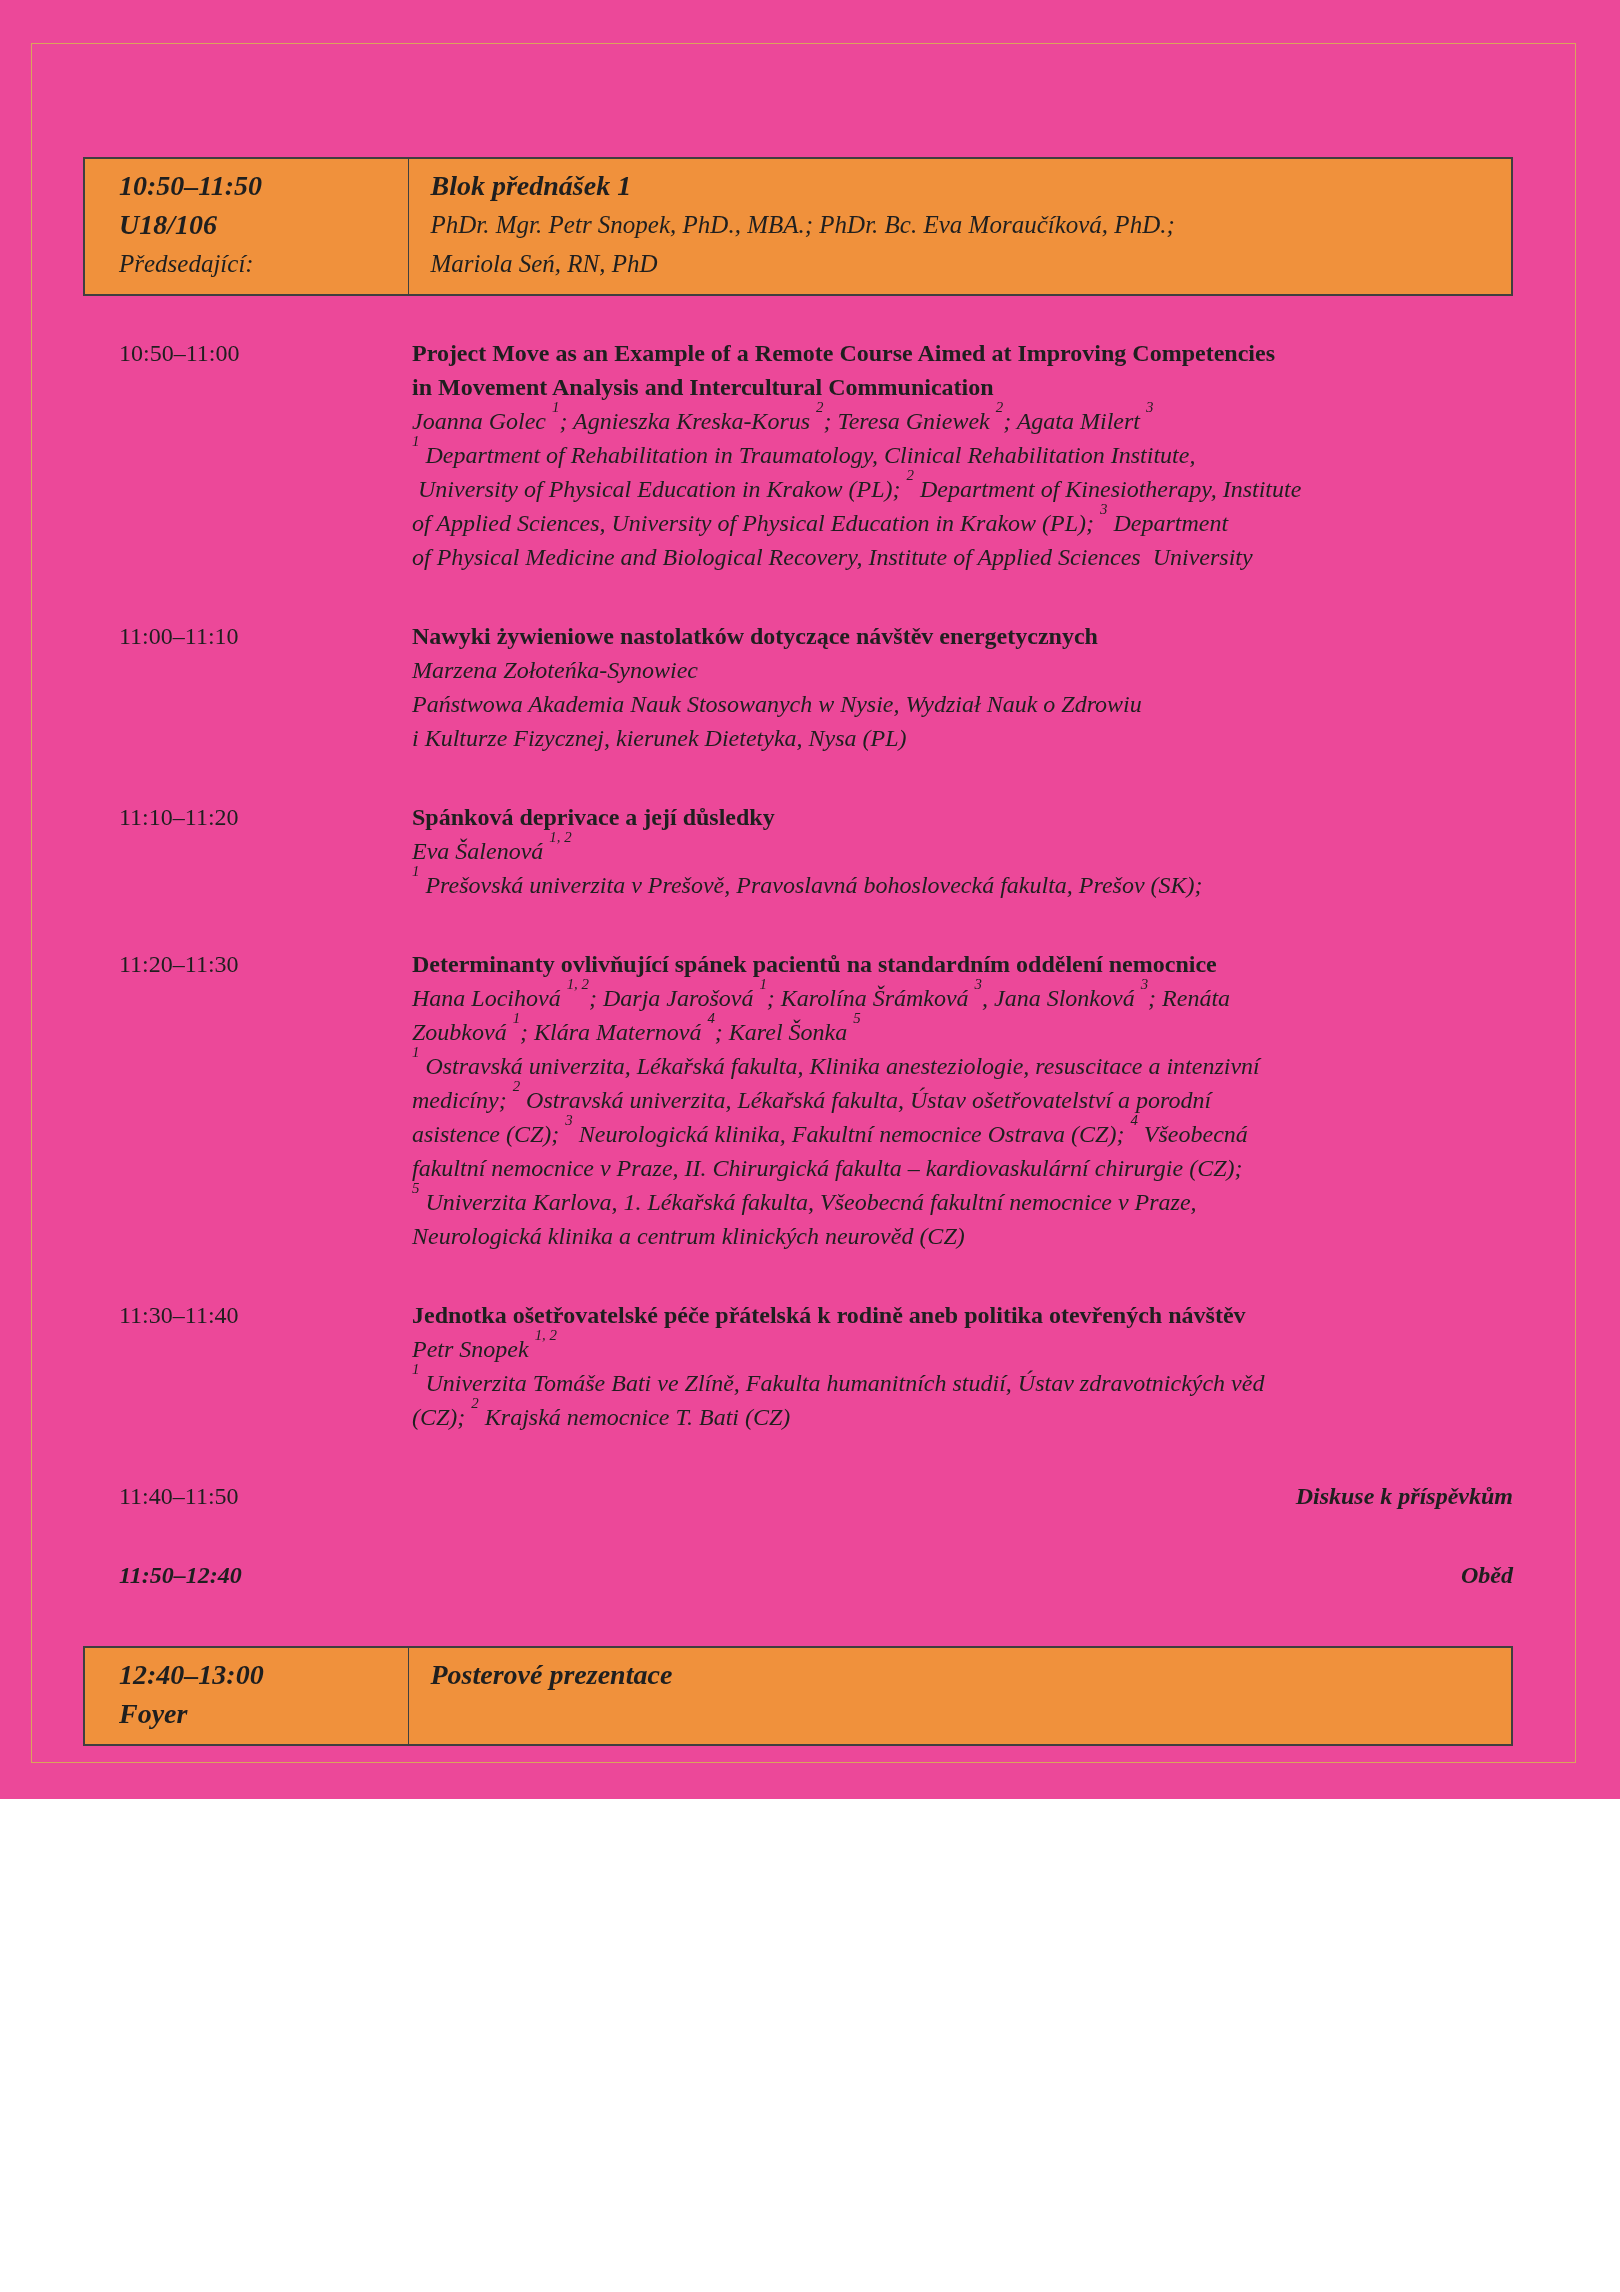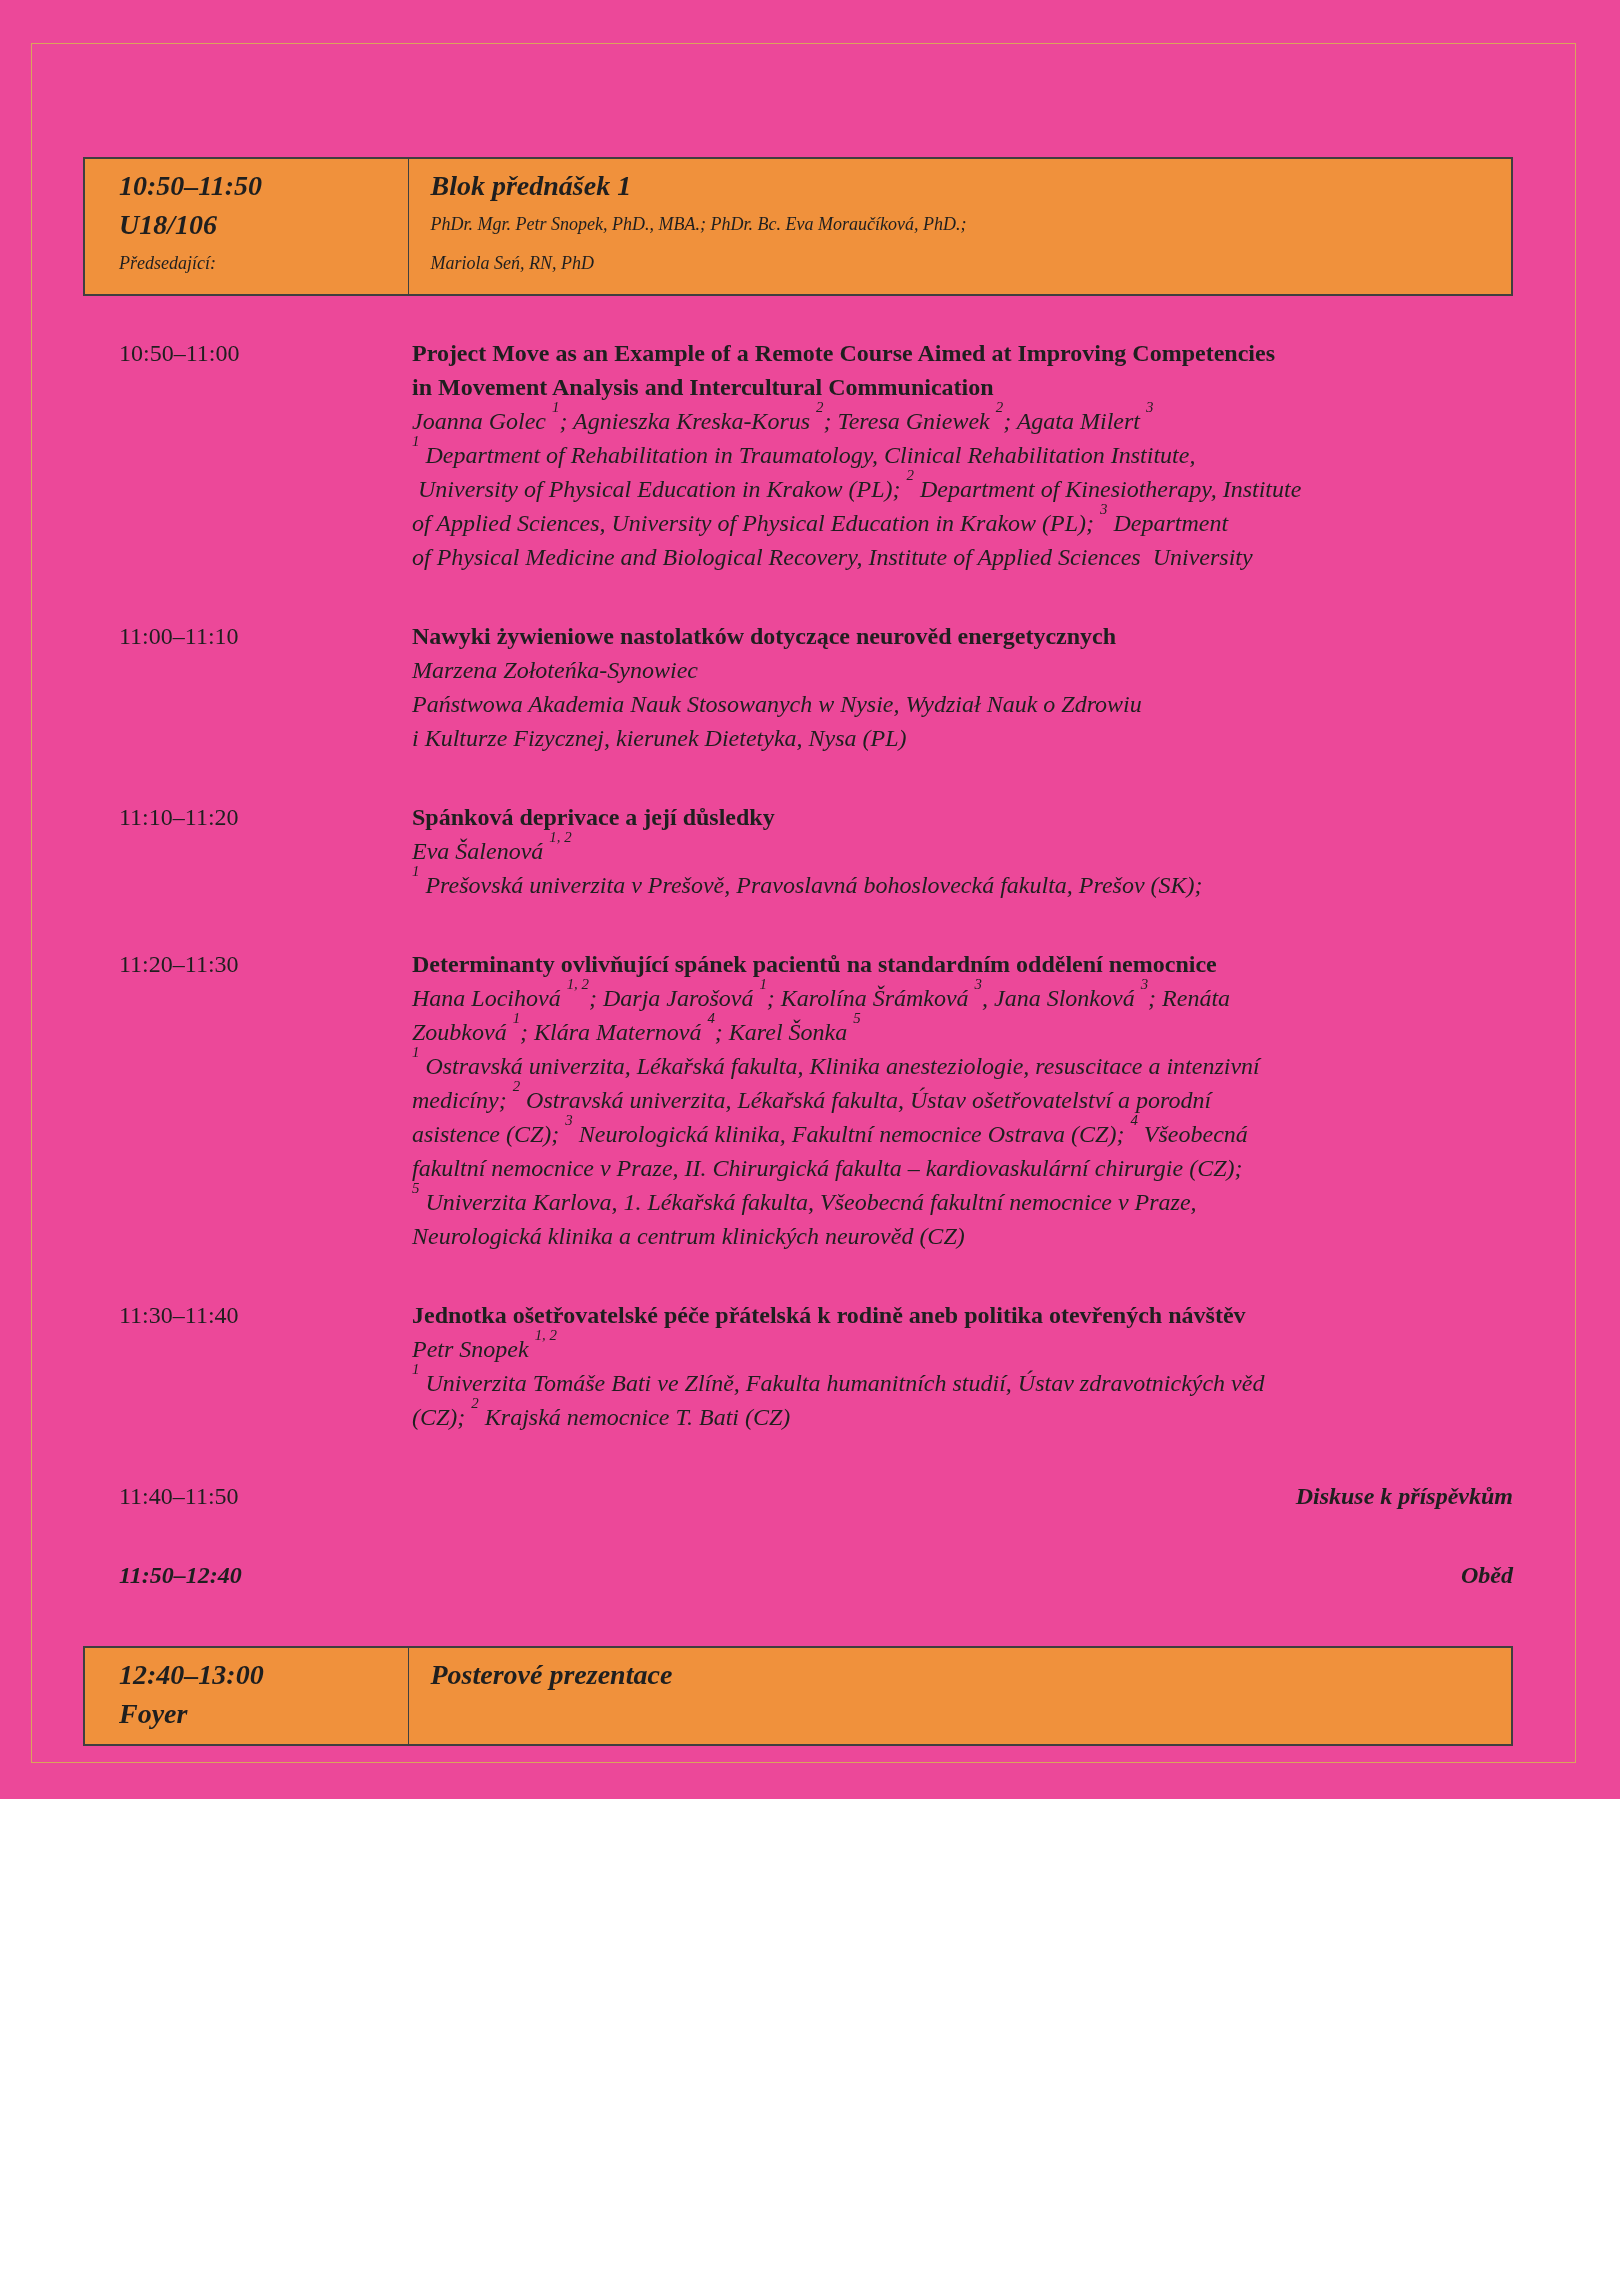--- a/index.html
+++ b/index.html
@@ -41,21 +41,21 @@
     flex:1;
     padding:7.2px 18px 10.7px 21.5px;
   }
   .hb-time,.hb-room,.hb-title{
     font-size:28px;
     font-weight:bold;
     font-style:italic;
     line-height:39px;
   }
   .hb-chair-label,.hb-chairs{
-    font-size:18px;
+    font-size:25px;
     font-style:italic;
     line-height:39px;
   }
   
   .entries{margin-top:40px;}
   .entry{display:flex;margin-bottom:45px;margin-top:24px;}
   .entry-time{
     flex:0 0 329px;
     box-sizing:border-box;
     padding-left:36px;
@@ -111,21 +111,21 @@
             <div class="line italic">Joanna Golec <sup>1</sup>; Agnieszka Kreska-Korus <sup>2</sup>; Teresa Gniewek <sup>2</sup>; Agata Milert <sup>3</sup></div>
             <div class="line italic"><sup>1</sup> Department of Rehabilitation in Traumatology, Clinical Rehabilitation Institute,</div>
             <div class="line italic"> University of Physical Education in Krakow (PL); <sup>2</sup> Department of Kinesiotherapy, Institute</div>
             <div class="line italic">of Applied Sciences, University of Physical Education in Krakow (PL); <sup>3</sup> Department</div>
             <div class="line italic">of Physical Medicine and Biological Recovery, Institute of Applied Sciences  University</div>
           </div>
         </div>
         <div class="entry">
           <div class="entry-time">11:00–11:10</div>
           <div class="entry-body">
-            <div class="line title">Nawyki żywieniowe nastolatków dotyczące neurověd energetycznych</div>
+            <div class="line title">Nawyki żywieniowe nastolatków dotyczące návštěv energetycznych</div>
             <div class="line italic">Marzena Zołoteńka-Synowiec</div>
             <div class="line italic">Państwowa Akademia Nauk Stosowanych w Nysie, Wydział Nauk o Zdrowiu</div>
             <div class="line italic">i Kulturze Fizycznej, kierunek Dietetyka, Nysa (PL)</div>
           </div>
         </div>
         <div class="entry">
           <div class="entry-time">11:10–11:20</div>
           <div class="entry-body">
             <div class="line title">Spánková deprivace a její důsledky</div>
             <div class="line italic">Eva Šalenová <sup>1, 2</sup></div>

